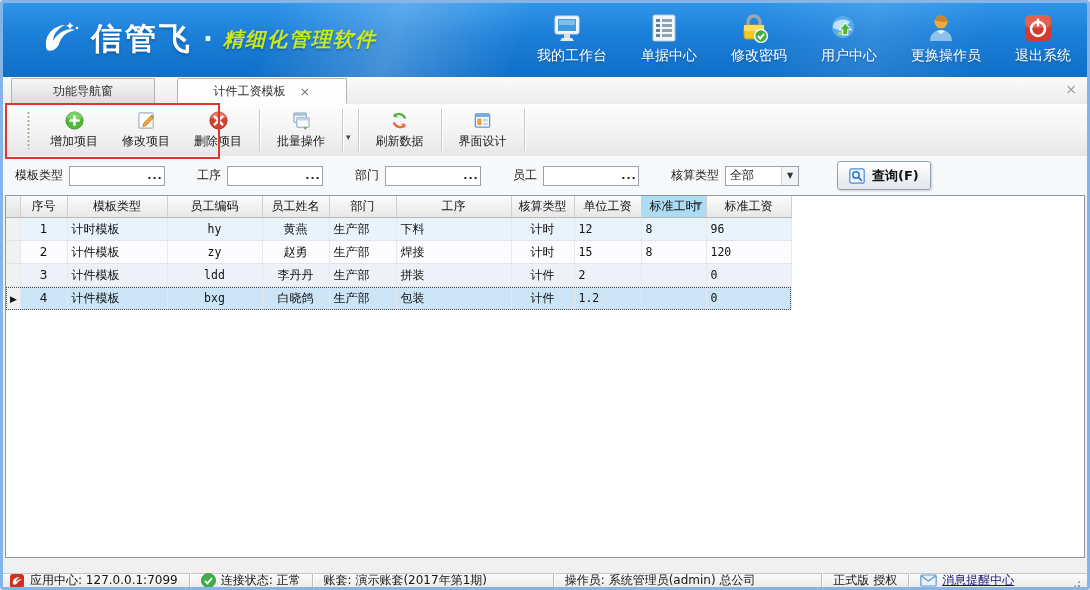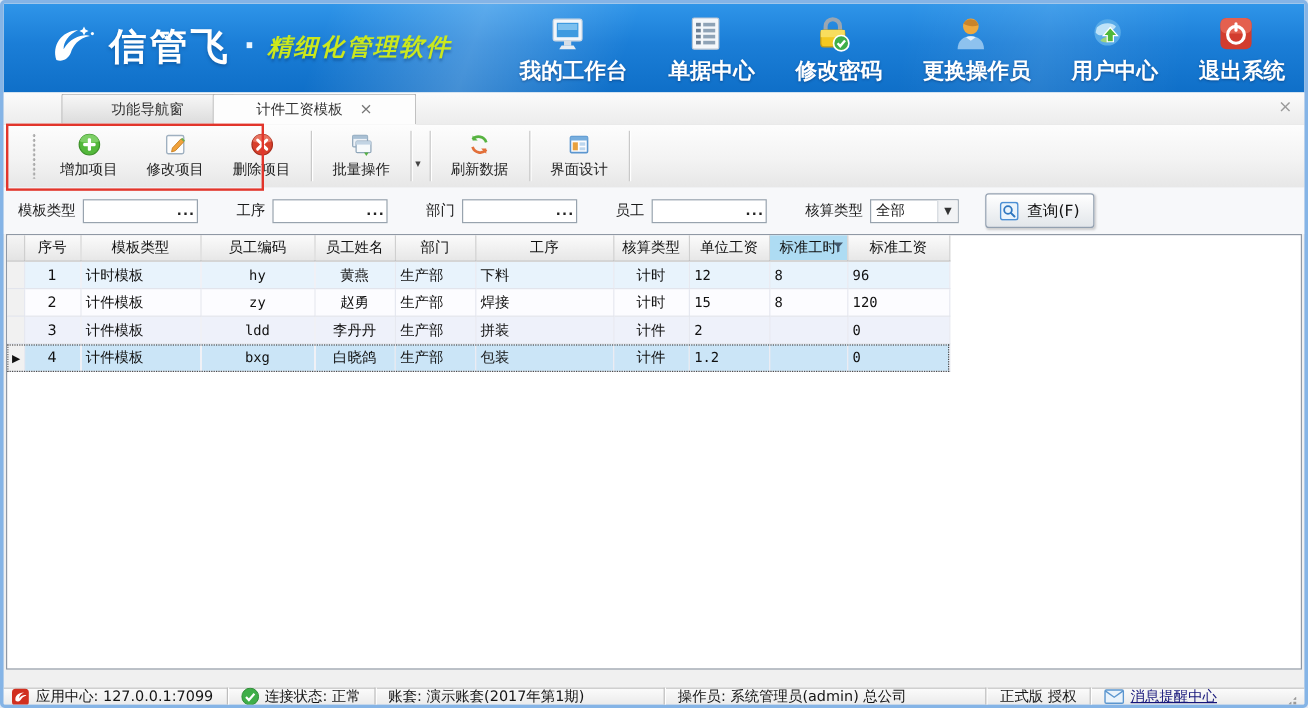--- a/index.html
+++ b/index.html
@@ -16,31 +16,31 @@
   .titlebar::after{content:"";position:absolute;right:0;top:-40px;width:560px;height:200px;
     background:linear-gradient(100deg,rgba(255,255,255,0) 40%,rgba(255,255,255,.10) 60%,rgba(255,255,255,0) 80%);}
   .brand{position:absolute;left:34px;top:13px;display:flex;align-items:center;gap:8px;z-index:2;}
   .brand-name{color:#fff;font-size:31px;font-weight:bold;letter-spacing:3px;
     text-shadow:0 2px 3px rgba(0,40,90,.35);}
   .brand-sep{color:#eaf6ff;font-size:26px;font-weight:bold;margin:0 2px;}
   .brand-tagline{color:#cbe81d;font-size:20px;font-weight:bold;font-style:italic;letter-spacing:2px;
     text-shadow:0 2px 2px rgba(0,40,90,.3);}
   .topnav{position:absolute;right:16px;top:9px;display:flex;gap:24px;z-index:2;}
   .topnav-item{display:flex;flex-direction:column;align-items:center;gap:3px;cursor:pointer;min-width:62px;}
-  .topnav-item .lbl{color:#fff;font-size:18px;font-weight:bold;white-space:nowrap;
+  .topnav-item .lbl{color:#fff;font-size:14px;font-weight:normal;white-space:nowrap;
     text-shadow:0 1px 2px rgba(0,30,80,.45);padding-left:10px;}
   .navicon{width:32px;height:32px;display:block;}
 
   
   .tabstrip{position:absolute;top:74px;left:0;right:0;height:27px;
     background:linear-gradient(#fbfbfb,#ececec);border-bottom:1px solid #c6c6c6;}
   .tab{position:absolute;top:1px;height:25px;display:flex;align-items:center;justify-content:center;
     font-size:12px;color:#333;box-sizing:border-box;cursor:pointer;}
   .tab-inactive{left:8px;width:144px;background:linear-gradient(#f7f7f7,#dcdcdc);
-    border:1px solid #b3b3b3;border-bottom:none;border-radius:2px 2px 0 0;margin-left:40px;}
+    border:1px solid #b3b3b3;border-bottom:none;border-radius:2px 2px 0 0;}
   .tab-active{left:174px;width:170px;background:#fdfdfd;border:1px solid #b3b3b3;border-bottom:1px solid #fdfdfd;
     height:26px;z-index:2;border-radius:2px 2px 0 0;}
   .tab-close{margin-left:14px;color:#777;font-size:13px;line-height:1;cursor:pointer;}
   .panel-close{position:absolute;right:10px;top:5px;color:#9a9a9a;font-size:14px;line-height:1;cursor:pointer;}
 
   
   .toolbar{position:absolute;top:101px;left:0;right:0;height:52px;
     background:linear-gradient(#fdfdfd 0%,#f3f3f3 55%,#e7e7e7 100%);
     border-bottom:1px solid #cfcfcf;display:flex;align-items:center;padding-left:24px;}
   .grip{width:3px;height:38px;margin-right:8px;
@@ -60,23 +60,23 @@
   .flabel{margin-right:6px;white-space:nowrap;}
   .finput{width:96px;height:20px;background:#fff;border:1px solid #98a3ae;display:flex;align-items:center;
     justify-content:flex-end;box-sizing:border-box;margin-right:32px;cursor:text;}
   .browse{width:18px;text-align:center;color:#222;font-weight:bold;font-size:11px;letter-spacing:1px;
     line-height:18px;cursor:pointer;}
   .fcombo{width:74px;height:20px;background:#fff;border:1px solid #98a3ae;display:flex;align-items:center;
     box-sizing:border-box;cursor:pointer;}
   .fcombo .val{flex:1;padding-left:4px;}
   .fcombo .caret{width:16px;height:100%;display:flex;align-items:center;justify-content:center;
     font-size:8px;color:#333;border-left:1px solid #d4d9de;background:#f2f3f5;}
-  .qbtn{margin-left:22px;display:flex;align-items:center;gap:7px;height:27px;padding:0 11px;
+  .qbtn{margin-left:38px;display:flex;align-items:center;gap:7px;height:27px;padding:0 11px;
     border:1px solid #93a0b0;border-radius:3px;background:linear-gradient(#ffffff,#e2e6ea);
-    box-shadow:1px 1px 2px rgba(0,0,0,.18);font-size:13px;color:#111;cursor:pointer;}
+    box-shadow:1px 1px 2px rgba(0,0,0,.18);font-size:13px;color:#111;cursor:pointer;font-weight:bold;}
   .qicon{width:16px;height:16px;display:block;}
 
   
   .gridpanel{position:absolute;top:192px;left:2px;right:2px;bottom:29px;background:#fff;
     border:1px solid #8f98a4;box-sizing:border-box;overflow:hidden;}
   table.grid{border-collapse:collapse;table-layout:fixed;width:785px;font-size:12px;color:#111;}
   table.grid th{height:21px;font-weight:normal;background:linear-gradient(#fbfbfb,#e7e7e7);
     border-right:1px solid #cfcfcf;border-bottom:1px solid #b9b9b9;padding:0 3px;white-space:nowrap;
     overflow:hidden;cursor:pointer;}
   table.grid th.sel{background:linear-gradient(#f5f5f5,#e3e3e3);}
@@ -158,35 +158,35 @@
           <path d="M10 14 v-4 a6 6 0 0 1 12 0 v4" fill="none" stroke="#9aa6b2" stroke-width="3.4"></path>
           <rect x="6" y="13" width="20" height="14" rx="2.5" fill="#f3c821" stroke="#c79d12" stroke-width="1"></rect>
           <rect x="6" y="13" width="20" height="6" fill="#f8dd5e"></rect>
           <circle cx="23" cy="24" r="6.4" fill="#3fae49" stroke="#fff" stroke-width="1.4"></circle>
           <path d="M20 24 l2.2 2.4 4 -4.6" fill="none" stroke="#fff" stroke-width="2"></path>
         </svg>
         <span class="lbl">修改密码</span>
       </div>
       <div class="topnav-item">
         <svg class="navicon" viewBox="0 0 32 32">
+          <circle cx="15" cy="15" r="11" fill="#58abe8"></circle>
+          <path d="M6 11 c4 -4 12 -5 16 -1 c-2 4 -7 3 -9 6 c-2 2 -6 2 -8 -1 Z" fill="#bfe3f8"></path>
+          <path d="M9 22 c3 2 8 2 11 -1 l-3 -3 c-3 1 -6 1 -8 4 Z" fill="#9ed47e"></path>
+          <path d="M22 28 v-6 h-4 l7 -8 7 8 h-4 v6 Z" fill="#4fb83a" stroke="#ffffff" stroke-width="1.2" transform="translate(-4 -1) scale(0.85)"></path>
+        </svg>
+        <span class="lbl">用户中心</span>
+      </div>
+      <div class="topnav-item">
+        <svg class="navicon" viewBox="0 0 32 32">
           <circle cx="16" cy="10" r="6.5" fill="#efa93e"></circle>
           <path d="M16 4 a6.5 6.5 0 0 1 6.3 5 c-4 1.5 -9 1 -12.4 -1.2 a6.5 6.5 0 0 1 6.1 -3.8 Z" fill="#c9842b"></path>
           <path d="M5 29 c0 -7 5 -11 11 -11 s11 4 11 11 Z" fill="#8ec2ee"></path>
           <path d="M12 19 l4 3 4 -3 c-2.5 -1 -5.5 -1 -8 0 Z" fill="#e8f2fb"></path>
         </svg>
         <span class="lbl">更换操作员</span>
-      </div>
-      <div class="topnav-item">
-        <svg class="navicon" viewBox="0 0 32 32">
-          <circle cx="15" cy="15" r="11" fill="#58abe8"></circle>
-          <path d="M6 11 c4 -4 12 -5 16 -1 c-2 4 -7 3 -9 6 c-2 2 -6 2 -8 -1 Z" fill="#bfe3f8"></path>
-          <path d="M9 22 c3 2 8 2 11 -1 l-3 -3 c-3 1 -6 1 -8 4 Z" fill="#9ed47e"></path>
-          <path d="M22 28 v-6 h-4 l7 -8 7 8 h-4 v6 Z" fill="#4fb83a" stroke="#ffffff" stroke-width="1.2" transform="translate(-4 -1) scale(0.85)"></path>
-        </svg>
-        <span class="lbl">用户中心</span>
       </div>
       <div class="topnav-item">
         <svg class="navicon" viewBox="0 0 32 32">
           <rect x="3" y="3" width="26" height="26" rx="5" fill="#d23c2e"></rect>
           <rect x="3" y="3" width="26" height="13" rx="5" fill="#e4604f"></rect>
           <circle cx="16" cy="17" r="7" fill="none" stroke="#ffffff" stroke-width="2.6"></circle>
           <rect x="14.7" y="6.5" width="2.6" height="8" fill="#ffffff" rx="1.3"></rect>
         </svg>
         <span class="lbl">退出系统</span>
       </div>

